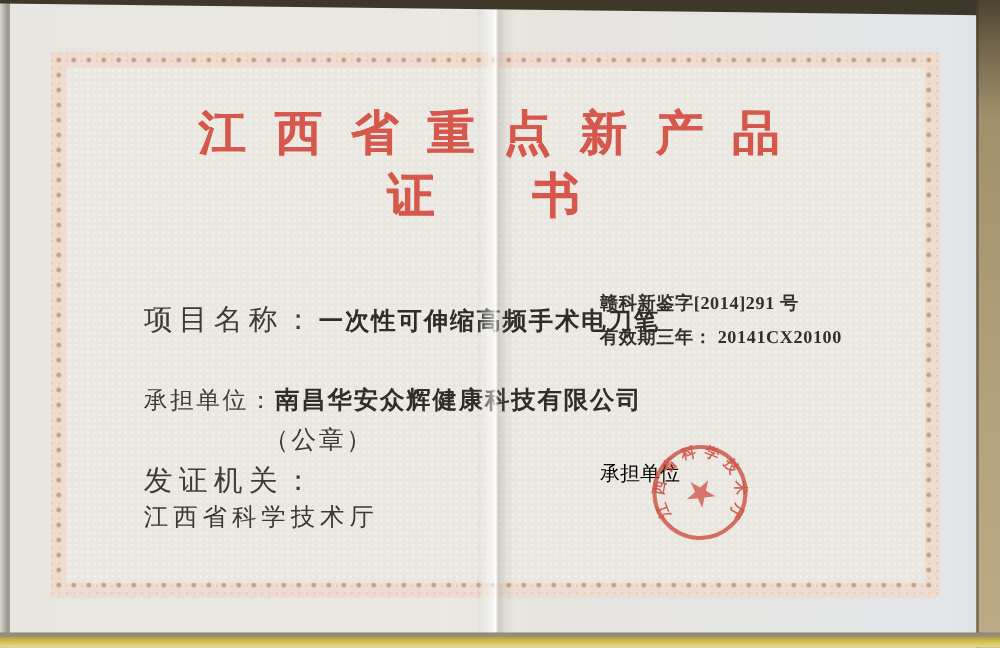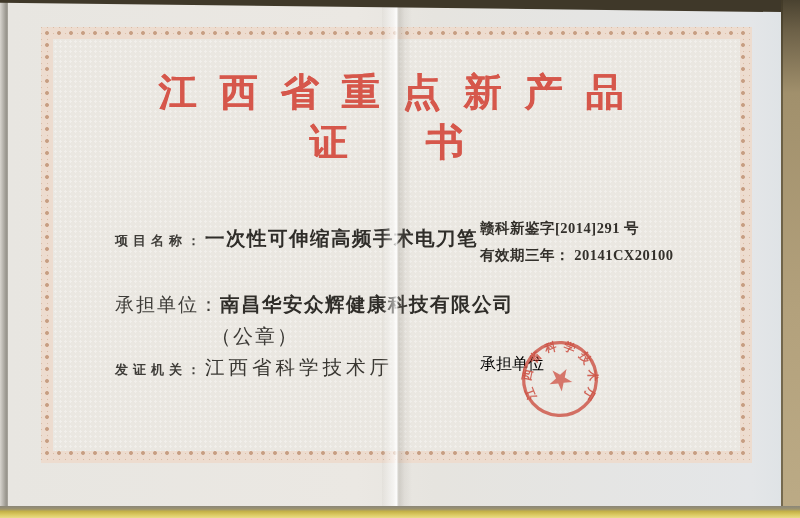--- a/index.html
+++ b/index.html
@@ -22,21 +22,21 @@
     background:linear-gradient(to bottom,#8b8678 0%,#9b9270 25%,#c3b048 45%,#d9c75e 70%,#e9dc85 100%);z-index:5;}
 
   
   .paper{position:absolute;left:8px;top:2px;width:775px;height:505px;z-index:2;
     background:linear-gradient(to right,#e8e6e1 0%,#ebe8e3 45%,#e6e4df 55%,#e4e6e8 96%,#dfe3e6 100%);}
   .crease{position:absolute;left:374px;top:0;width:30px;height:100%;z-index:4;pointer-events:none;
     background:linear-gradient(to right,rgba(120,115,105,0.05),rgba(255,255,255,0.55) 40%,
       rgba(255,255,255,0.9) 48%,rgba(140,135,125,0.28) 56%,rgba(140,135,125,0.10) 75%,rgba(140,135,125,0));}
 
   
-  .deco-frame{position:absolute;left:33px;top:25px;width:711px;height:436px;
+  .deco-frame{position:absolute;left:33px;top:40px;width:711px;height:436px;
     box-sizing:border-box;padding:12px;z-index:3;
     background-color:#eddccf;
     background-image:
       radial-gradient(circle at 6px 6px,#c79e82 1.5px,rgba(0,0,0,0) 2.3px),
       radial-gradient(circle at 0 0,#d9bca6 1px,rgba(0,0,0,0) 1.6px);
     background-size:12px 12px,6px 6px;}
   .content{position:relative;width:100%;height:100%;background:#eae7e1;
     background-image:radial-gradient(rgba(255,255,255,0.35) 1px,rgba(0,0,0,0) 1.4px);
     background-size:5px 5px;}
 
@@ -44,32 +44,32 @@
   .title{position:absolute;top:34px;left:0;right:0;text-align:center;
     color:#d6574b;font-weight:bold;}
   .title-l1{font-size:38px;line-height:1.05;letter-spacing:23px;padding-left:12px;
     text-shadow:0.4px 0.4px 0 #d6574b;}
   .title-l2{margin-top:10px;font-size:38px;line-height:1.05;display:flex;
     justify-content:center;gap:78px;transform:translateX(-10px);
     text-shadow:0.4px 0.4px 0 #d6574b;}
 
   
   .row{position:absolute;display:flex;align-items:baseline;white-space:nowrap;}
-  .lbl{font-size:13px;letter-spacing:5px;color:#3e3c38;font-weight:bold;}
+  .lbl{font-size:23px;letter-spacing:5px;color:#3e3c38;}
   .lbl-tight{font-size:19px;letter-spacing:2px;color:#3e3c38;}
   .val-bold{font-size:19.5px;font-weight:700;letter-spacing:1.5px;color:#2f2d29;}
   .val-reg{font-size:19.5px;letter-spacing:4px;color:#3a3833;}
   .no-lines{display:flex;flex-direction:column;font-size:14.5px;font-weight:700;
     line-height:1.85;color:#33302b;letter-spacing:0.5px;}
   .r-name{top:186px;left:62px;}
   .r-no{top:176px;left:427px;align-items:center;gap:2px;}
   .r-undertaker{top:252px;left:62px;}
   .r-sealnote{top:284px;left:158px;font-size:20px;letter-spacing:2px;color:#3c3a36;}
   .r-issuedate{top:252px;left:427px;}
-  .r-issuer{top:315px;left:62px;}
+  .r-issuer{top:315px;left:62px;flex-direction:column;}
   .r-validity{top:315px;left:427px;}
 
   
   .seal{position:absolute;left:451px;top:284px;width:112px;height:112px;
     transform:rotate(-42deg);opacity:0.82;z-index:6;pointer-events:none;}
 </style>
 </head>
 <body>
 
 <div class="stage">

